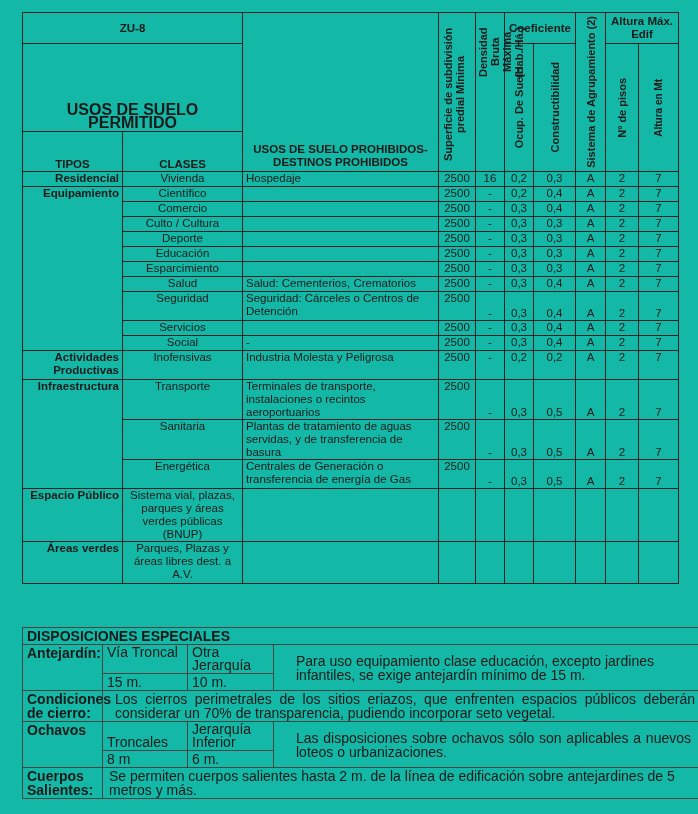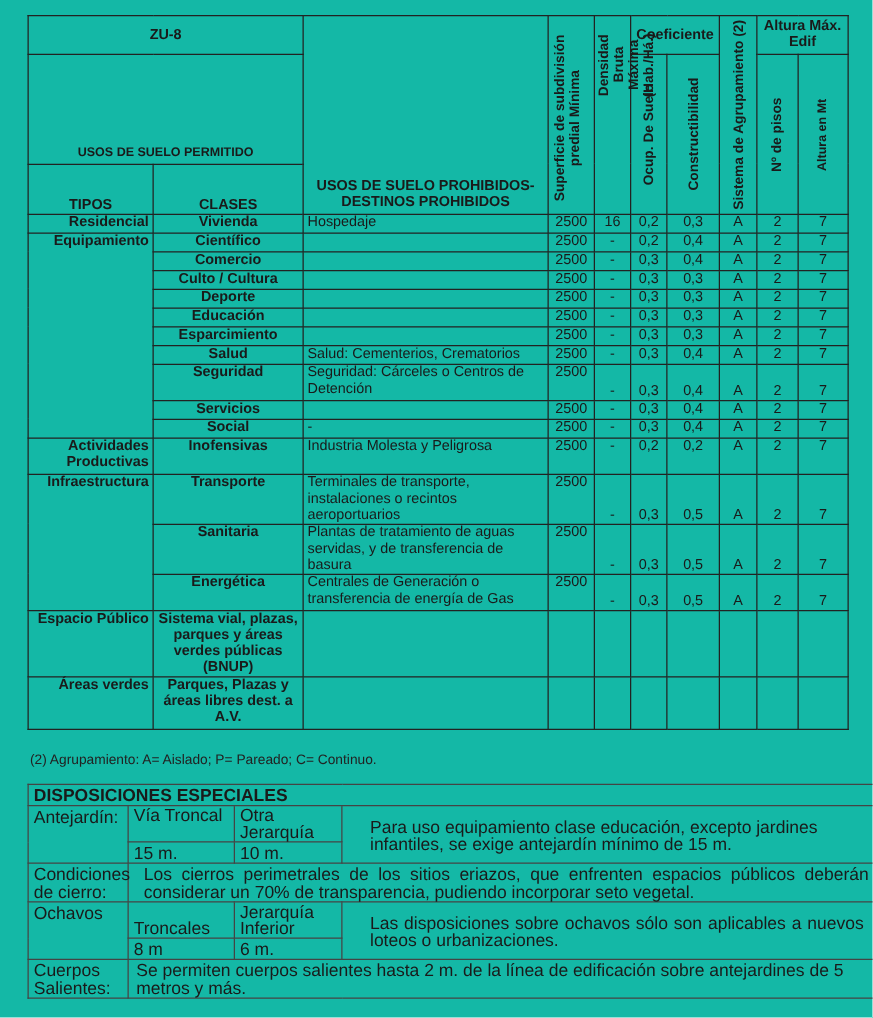--- a/index.html
+++ b/index.html
@@ -9,33 +9,33 @@
   table { border-collapse:collapse; }
   #main { position:absolute; left:22px; top:12px; width:656px; table-layout:fixed; }
   #main td, #main th { border:1.6px solid #222; padding:0 3px; font-size:11.5px; line-height:13px; vertical-align:top; }
   #main th { font-weight:bold; }
   .zu { font-size:21px; font-weight:bold; text-align:center; vertical-align:middle !important; height:29px; }
   .vert { writing-mode:vertical-rl; transform:rotate(180deg); font-weight:bold; font-size:11px; line-height:12px; white-space:nowrap; margin:0 auto; text-align:center; }
   .vcell { vertical-align:bottom !important; text-align:center; padding:3px 0 !important; }
   .grp { text-align:center; vertical-align:middle !important; font-size:12px; }
   .hb { vertical-align:bottom !important; text-align:center; font-size:11px; }
   .tipo { font-weight:bold; text-align:right; }
-  .clase { font-weight:bold; text-align:center; }
+  .clase { font-weight:normal; text-align:center; }
   .proh { text-align:left; font-size:11.3px; }
   .num { text-align:center; }
   .num.bot { vertical-align:bottom !important; }
   .num.top { vertical-align:top !important; }
   .r1 td { height:14px; }
   .r2 td { height:28px; }
   .r3 td { height:41px; }
   .footnote { position:absolute; left:24px; top:602px; font-size:11px; color:#222; }
   #disp { position:absolute; left:22px; top:627px; width:677px; table-layout:fixed; }
   #disp td { border:1.4px solid #444; font-size:14px; line-height:14px; padding:1px 4px; vertical-align:top; }
   .dh { font-weight:bold; }
-  .dlabel { font-weight:normal; }
+  .dlabel { font-weight:bold; }
   .center { text-align:left; }
   .just { text-align:justify; }
   .vmid { vertical-align:middle !important; }
 </style>
 </head>
 <body>
 
 <div class="page">
 
 <table id="main">
@@ -61,21 +61,21 @@
     <th rowspan="3" class="vcell" style="vertical-align:top !important">
             <div class="vert" style="white-space:normal;height:72px;width:26px">Densidad Bruta Máxima (Hab./Há.)</div>
           </th>
     <th colspan="2" class="grp">Coeficiente</th>
     <th rowspan="3" class="vcell">
             <div class="vert">Sistema de Agrupamiento (2)</div>
           </th>
     <th colspan="2" class="grp" style="font-size:11.5px;line-height:13px">Altura Máx. Edif</th>
   </tr>
   <tr style="height:86px">
-    <th colspan="2" class="hb" style="font-size:10px;padding-bottom:2px">USOS DE SUELO PERMITIDO</th>
+    <th colspan="2" class="hb" style="font-size:16px;padding-bottom:2px">USOS DE SUELO PERMITIDO</th>
     <th rowspan="2" class="vcell" style="vertical-align:middle !important">
             <div class="vert">Ocup. De Suelo</div>
           </th>
     <th rowspan="2" class="vcell" style="vertical-align:middle !important">
             <div class="vert">Constructibilidad</div>
           </th>
     <th rowspan="2" class="vcell" style="vertical-align:middle !important">
             <div class="vert">Nº de pisos</div>
           </th>
     <th rowspan="2" class="vcell" style="vertical-align:middle !important">
@@ -280,21 +280,20 @@
     <td class="num"></td>
     <td class="num"></td>
     <td class="num"></td>
     <td class="num"></td>
     <td class="num"></td>
     <td class="num"></td>
   </tr>
 </tbody>
     </table>
 
-<div class="footnote">(2) Agrupamiento: A= Aislado; P= Pareado; C= Continuo.</div>
 
 <table id="disp">
   <colgroup>
     <col style="width:80px">
         <col style="width:85px">
         <col style="width:86px">
         <col style="width:426px">
   </colgroup>
   <tbody>
         <tr>

